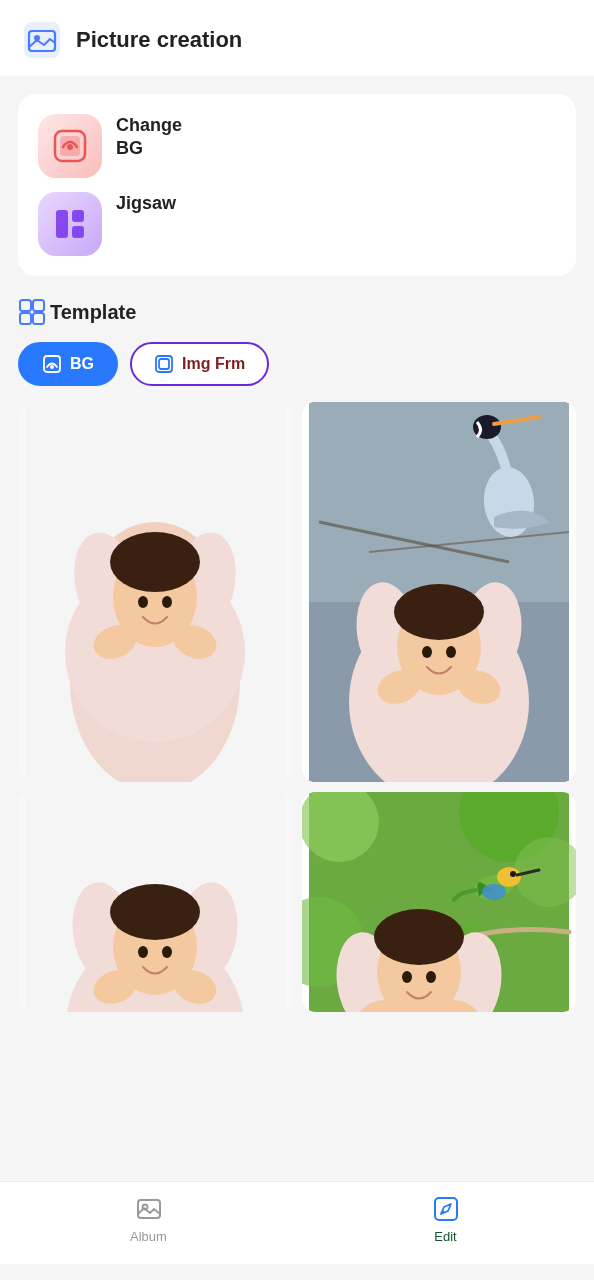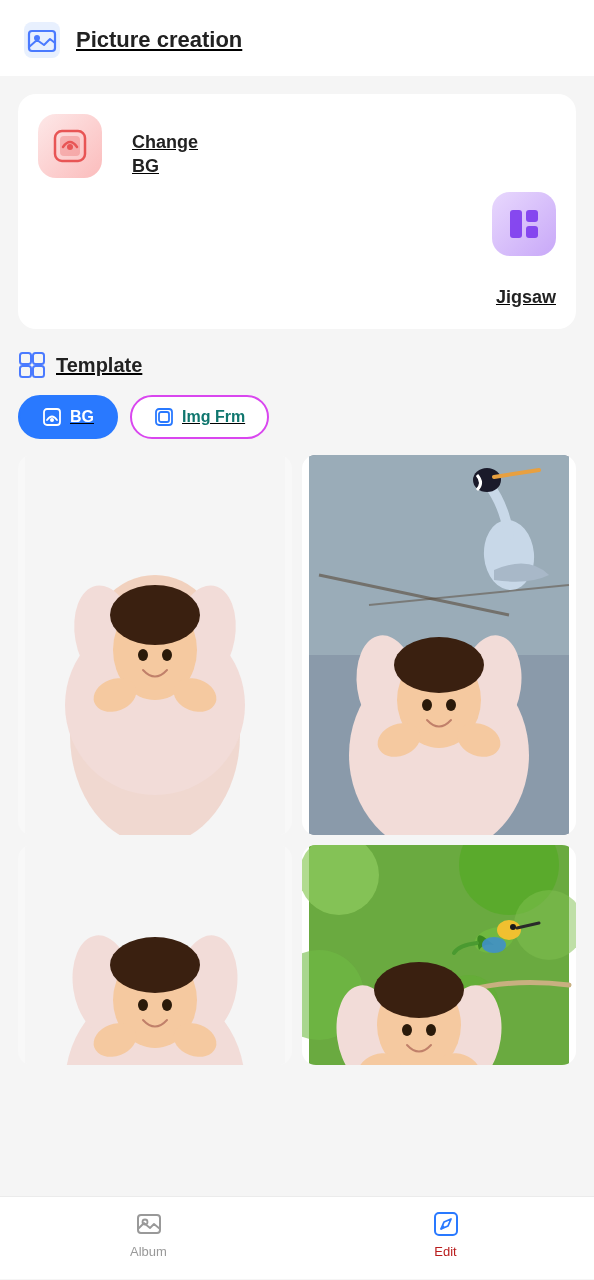--- a/index.html
+++ b/index.html
@@ -37,22 +37,22 @@
       border-radius: 18px;
       margin: 18px 18px 0 18px;
       padding: 20px;
       display: flex;
       flex-wrap: wrap;
       gap: 14px;
     }
 
     .feature-btn {
       display: flex;
-      align-items: flex-end;
-      gap: 30px;
+      align-items: flex-start;
+      gap: 14px;
       flex: 1 1 calc(50% - 7px);
       min-width: 220px;
       cursor: pointer;
     }
     .feature-icon-wrap {
       width: 64px;
       height: 64px;
       border-radius: 18px;
       display: flex;
       align-items: center;
@@ -78,21 +78,21 @@
     .icon-jigsaw {
       background: linear-gradient(135deg, #e8d8fd, #c8a8f8);
     }
 
     .template-section {
       margin: 22px 18px 0 18px;
     }
     .template-header {
       display: flex;
       align-items: center;
-      gap: 10px;
+      gap: 4px;
       margin-bottom: 16px;
     }
     .template-title {
       font-size: 20px;
       font-weight: 700;
       color: #222;
     }
 
     .filter-tabs {
       display: flex;
@@ -110,22 +110,22 @@
       cursor: pointer;
       border: 2px solid transparent;
     }
     .filter-tab.active {
       background: #2979ff;
       color: #fff;
       border-color: #2979ff;
     }
     .filter-tab.inactive {
       background: #fff;
-      color: #0f766e;
-      border: 2px solid #d946ef;
+      color: #7f1d1d;
+      border: 2px solid #6d28d9;
     }
 
     .template-grid {
       display: grid;
       grid-template-columns: 1fr 1fr;
       gap: 10px;
     }
     .template-item {
       border-radius: 14px;
       overflow: hidden;
@@ -149,21 +149,21 @@
       background: #f8f8f8;
       display: flex;
       align-items: center;
       justify-content: center;
       min-height: 200px;
     }
 
     
     .bottom-nav {
       position: fixed;
-      bottom: 1px;
+      bottom: 16px;
       left: 0;
       width: 594px;
       background: #fff;
       border-top: 1px solid #ebebeb;
       display: flex;
       justify-content: space-around;
       align-items: center;
       padding: 12px 0 20px 0;
       z-index: 100;
     }
@@ -173,38 +173,36 @@
       align-items: center;
       gap: 5px;
       cursor: pointer;
       flex: 1;
     }
     .nav-label {
       font-size: 13px;
       color: #999;
     }
     .nav-label.active {
-      color: #b91c1c;
+      color: #14532d;
     }
     .nav-icon {
       width: 30px;
       height: 30px;
       display: flex;
       align-items: center;
       justify-content: center;
     }
 
     .content-area {
       padding-bottom: 90px;
-      text-decoration: underline;
     }
 
     .jigsaw-row {
       flex-basis: 100%;
-      flex-direction: column;
     }
   </style>
 </head>
 <body>
 
 <div class="content-area">
 
   <div class="header">
     <div class="header-icon">
       <svg width="36" height="36" viewBox="0 0 36 36">

